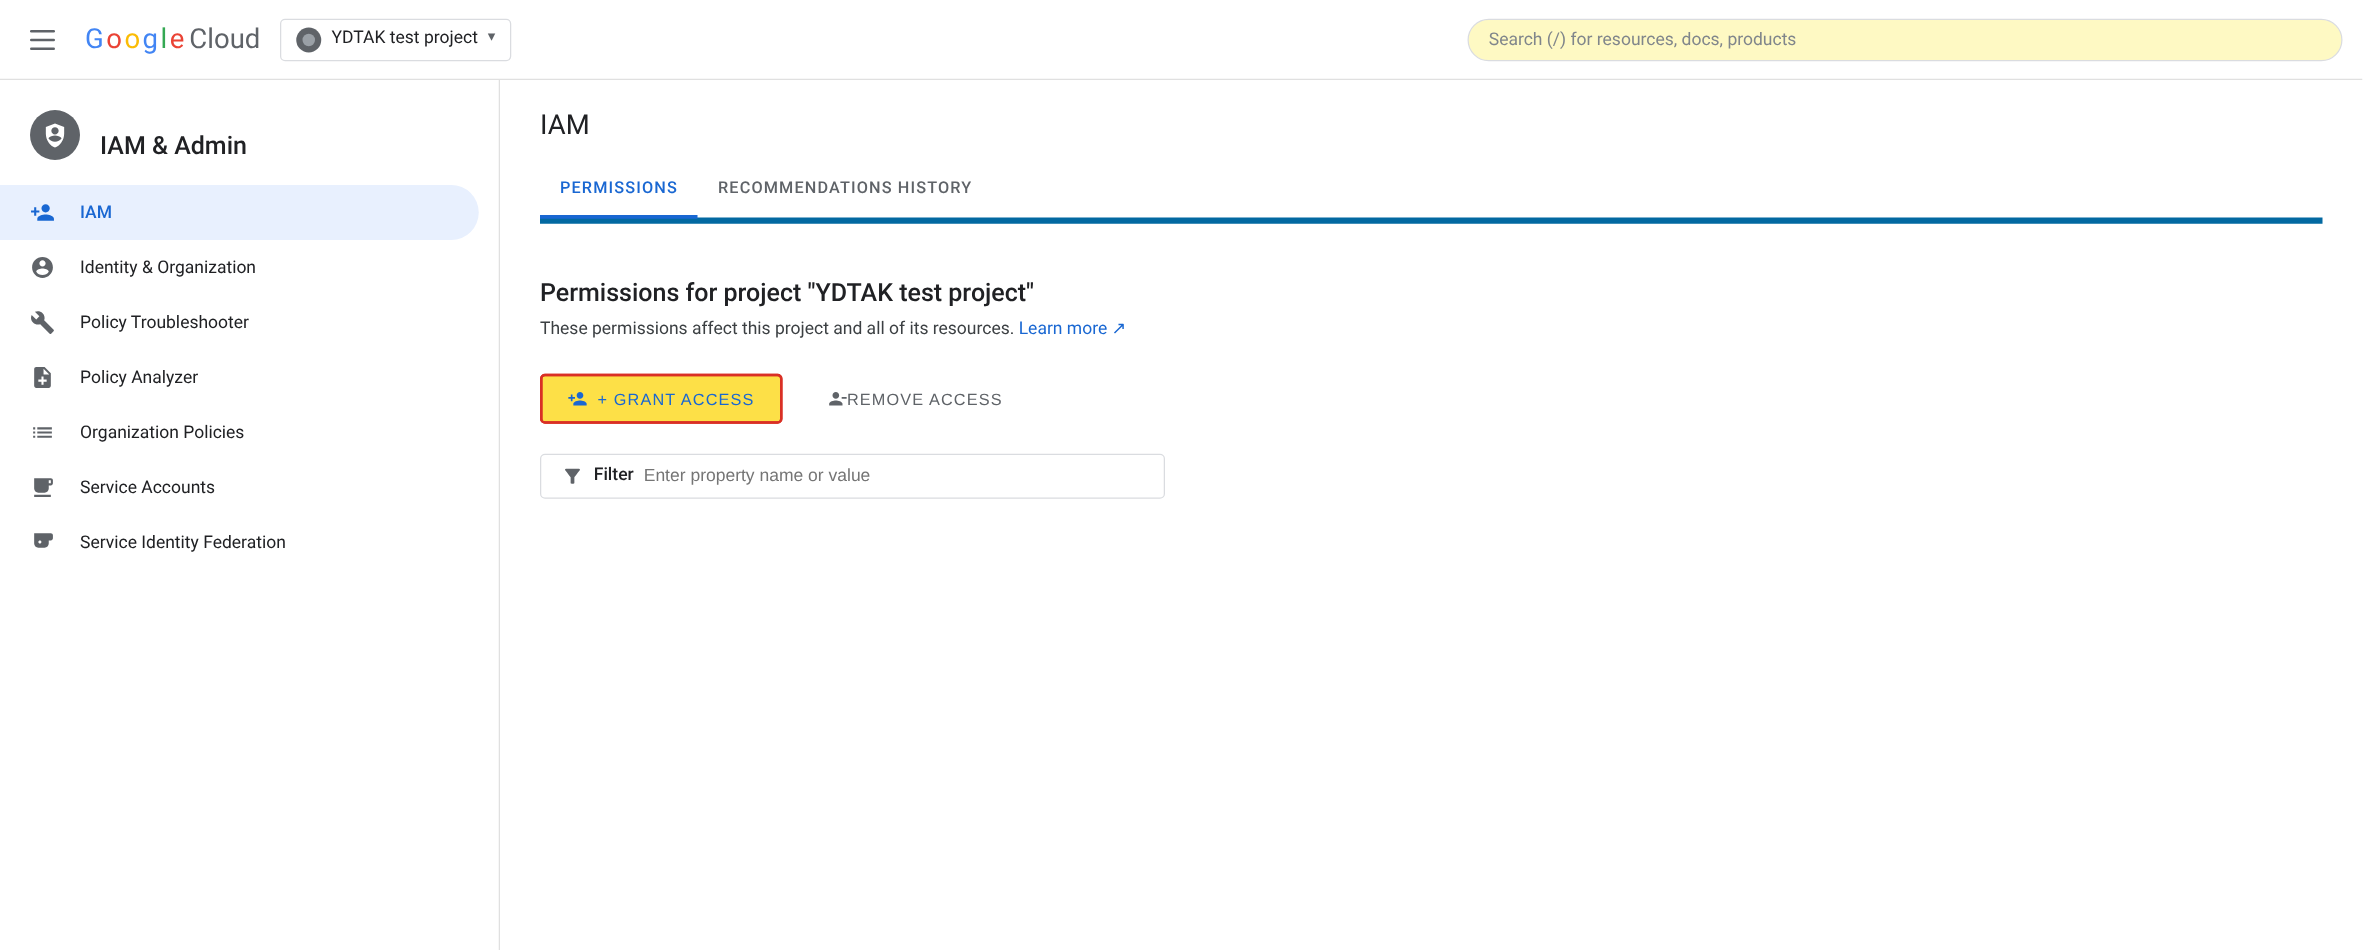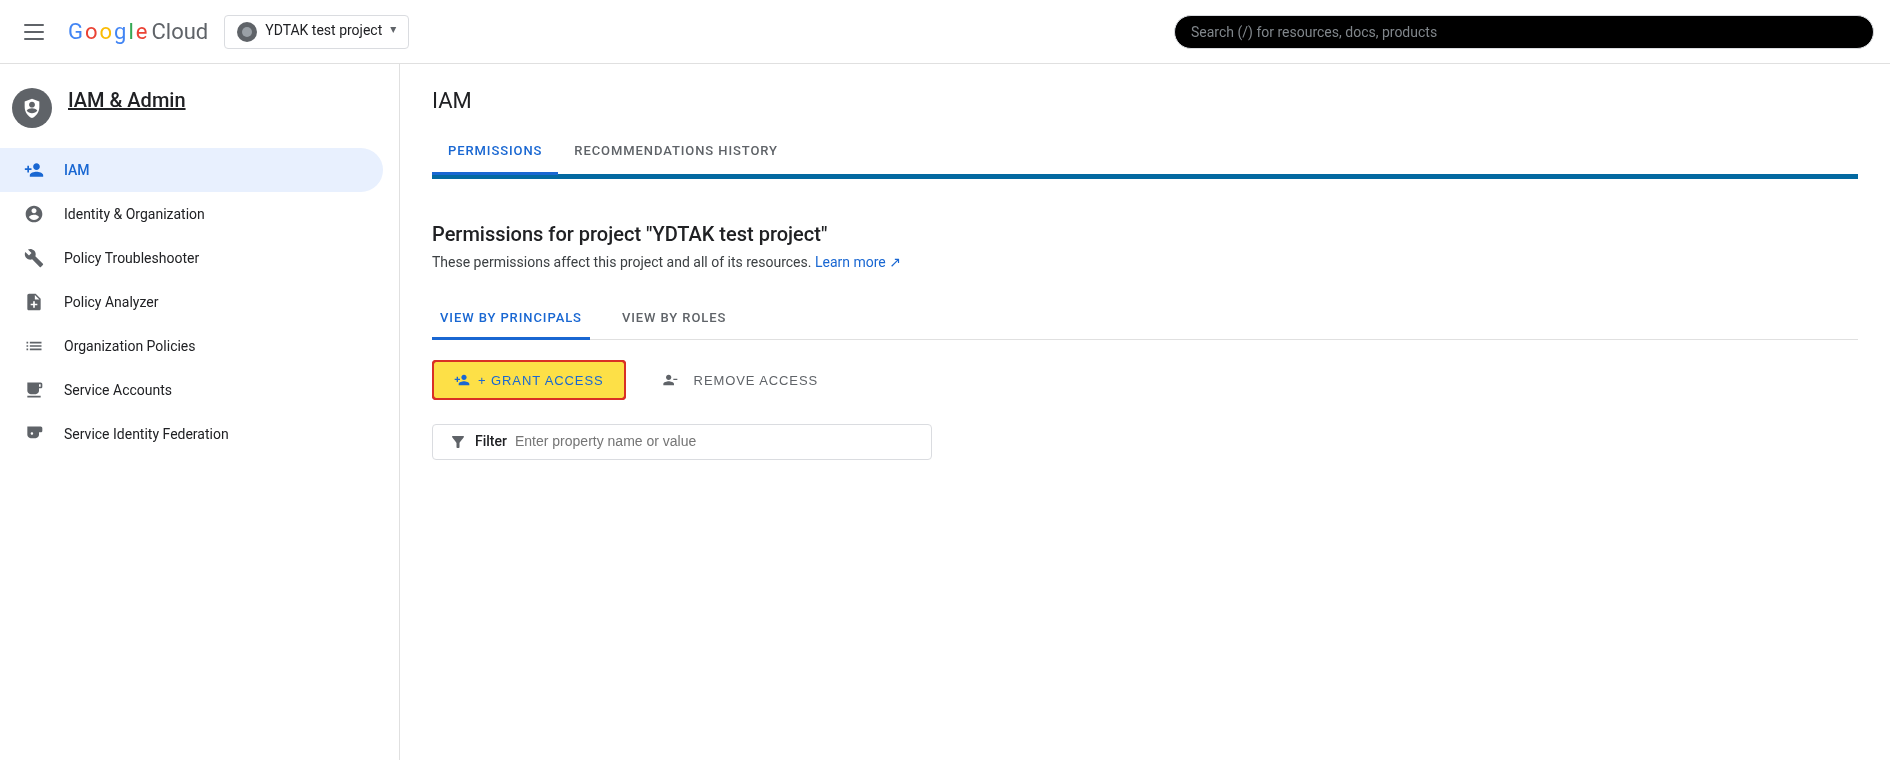--- a/index.html
+++ b/index.html
@@ -33,43 +33,42 @@
     .project-dot { width: 20px; height: 20px; border-radius: 50%; background: #5f6368; display: flex; align-items: center; justify-content: center; }
     .project-dot::after { content: ''; width: 10px; height: 10px; border-radius: 50%; background: #9aa0a6; }
     .chevron-down { color: #5f6368; font-size: 12px; }
     .search-bar {
       flex: 1;
       display: flex;
       align-items: center;
       border: 1px solid #dadce0;
       border-radius: 24px;
       padding: 8px 16px;
-      background: #000000;
+      background: #fef9c3;
       font-size: 14px;
       color: #80868b;
       max-width: 700px;
       margin-left: auto;
     }
 
     
     .main-layout { display: flex; height: calc(760px - 64px); }
 
     
     .sidebar {
       width: 400px;
       background: #fff;
       border-right: 1px solid #e0e0e0;
       padding: 8px 0;
       overflow-y: auto;
       flex-shrink: 0;
     }
     .sidebar-header {
-      display: flex; align-items: flex-start; gap: 16px;
-      padding: 16px 24px 20px 12px;
-      text-decoration: underline;
+      display: flex; align-items: flex-end; gap: 16px;
+      padding: 16px 24px 20px 24px;
     }
     .sidebar-header-icon {
       width: 40px; height: 40px;
       background: #5f6368;
       border-radius: 50%;
       display: flex; align-items: center; justify-content: center;
     }
     .sidebar-header-icon svg { fill: #fff; }
     .sidebar-header-title { font-size: 20px; font-weight: 500; color: #202124; }
     .sidebar-item {
@@ -144,21 +143,21 @@
       color: #1967d2;
       font-size: 13px;
       font-weight: 500;
       letter-spacing: 0.07em;
       cursor: pointer;
       text-transform: uppercase;
       outline: 2px solid #d93025;
       outline-offset: -2px;
     }
     .btn-remove-access {
-      display: flex; align-items: center; gap: 16px;
+      display: flex; align-items: center; gap: 0;
       padding: 10px 20px;
       border: none;
       border-radius: 4px;
       background: transparent;
       color: #5f6368;
       font-size: 13px;
       font-weight: 500;
       letter-spacing: 0.07em;
       cursor: pointer;
       text-transform: uppercase;
@@ -291,24 +290,20 @@
       </div>
     </div>
 
     <div class="content-body">
       <h2 class="permissions-title">Permissions for project "YDTAK test project"</h2>
       <p class="permissions-desc">
         <span>These permissions affect this project and all of its resources.</span>
         <a href="#"> <span>Learn more</span> ↗</a>
       </p>
 
-      <div class="sub-tabs">
-        <div class="sub-tab active">VIEW BY PRINCIPALS</div>
-        <div class="sub-tab">VIEW BY ROLES</div>
-      </div>
 
       <div class="action-buttons">
         <button class="btn-grant-access">
           <svg width="16" height="16" viewBox="0 0 24 24" fill="#1967d2">
             <path d="M15 12c2.21 0 4-1.79 4-4s-1.79-4-4-4-4 1.79-4 4 1.79 4 4 4zm-9-2V7H4v3H1v2h3v3h2v-3h3v-2H6zm9 4c-2.67 0-8 1.34-8 4v2h16v-2c0-2.66-5.33-4-8-4z"></path>
           </svg>
           <span>+ GRANT ACCESS</span>
         </button>
         <button class="btn-remove-access">
           <svg width="16" height="16" viewBox="0 0 24 24" fill="#5f6368">

